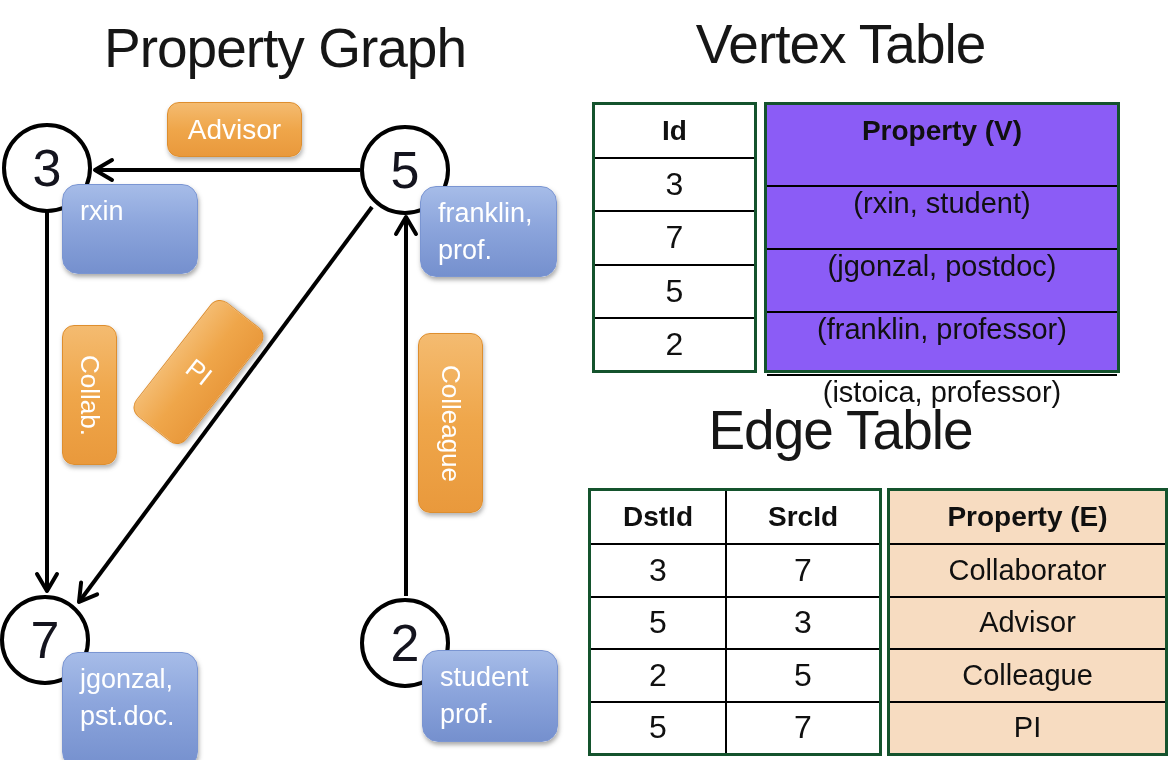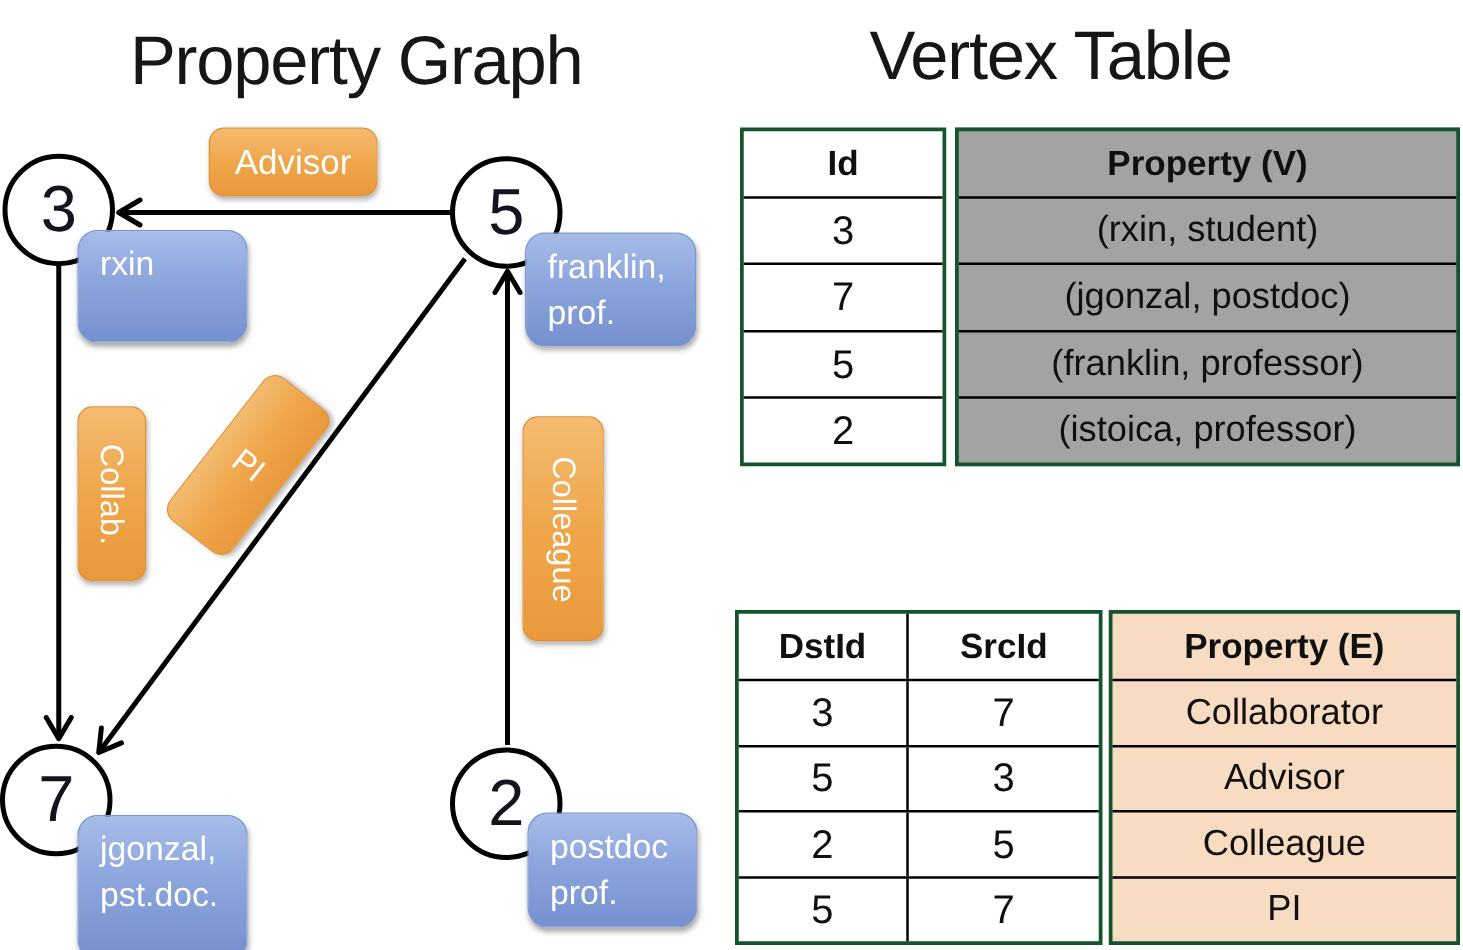--- a/index.html
+++ b/index.html
@@ -33,20 +33,21 @@
   .cols2 .cell + .cell{border-left:2px solid #000;}
   svg{position:absolute;left:0;top:0;}
 </style>
 </head>
 <body>
 
 <div id="stage">
 
   <div class="title" style="left:55px;top:16px;width:460px;">Property Graph</div>
   <div class="title" style="left:588px;top:12px;width:505px;text-align:center;">Vertex Table</div>
+  <div class="title" style="left:588px;top:398px;width:505px;">Edge Table</div>
 
   <svg width="580" height="760" viewBox="0 0 580 760">
     <defs>
       <marker id="ah" viewBox="0 0 26 26" markerUnits="userSpaceOnUse" markerWidth="26" markerHeight="26" refX="21" refY="13" orient="auto">
         <path d="M4,3 L21,13 L4,23" fill="none" stroke="#000" stroke-width="4" stroke-linecap="round" stroke-linejoin="round"></path>
       </marker>
     </defs>
     <line x1="360" y1="170" x2="95" y2="170" stroke="#000" stroke-width="4" marker-end="url(#ah)"></line>
     <line x1="47" y1="212" x2="47" y2="591" stroke="#000" stroke-width="4" marker-end="url(#ah)"></line>
     <line x1="372" y1="207" x2="79" y2="602" stroke="#000" stroke-width="4" marker-end="url(#ah)"></line>
@@ -71,21 +72,21 @@
   </div>
   <div class="vbox" style="left:420px;top:186px;width:137px;height:91px;">
     <div>franklin,</div>
     <div>prof.</div>
   </div>
   <div class="vbox" style="left:62px;top:652px;width:136px;height:116px;">
     <div>jgonzal,</div>
     <div>pst.doc.</div>
   </div>
   <div class="vbox" style="left:422px;top:650px;width:136px;height:92px;">
-    <div>postdoc</div>
+    <div>student</div>
     <div>prof.</div>
   </div>
 
   <div class="ebox" style="left:167px;top:102px;width:135px;height:55px;">
     <span style="font-size:28px;">Advisor</span>
   </div>
   <div class="ebox" style="left:62px;top:325px;width:55px;height:140px;">
     <span class="vtext">Collab.</span>
   </div>
   <div class="ebox" style="left:126px;top:340px;width:145px;height:64px;transform:rotate(-52deg);">
@@ -106,21 +107,21 @@
         <div class="cell">7</div>
       </div>
     <div class="trow">
         <div class="cell">5</div>
       </div>
     <div class="trow">
         <div class="cell">2</div>
       </div>
   </div>
 
-  <div class="subtable" style="left:764px;top:102px;width:404px;height:271px;background:#a3a3a3;">
+  <div class="subtable" style="left:764px;top:102px;width:356px;height:271px;background:#8b5cf6;gap:28px;">
     <div class="trow">
         <div class="cell hdr">Property (V)</div>
       </div>
     <div class="trow">
         <div class="cell txt">(rxin, student)</div>
       </div>
     <div class="trow">
         <div class="cell txt">(jgonzal, postdoc)</div>
       </div>
     <div class="trow">

